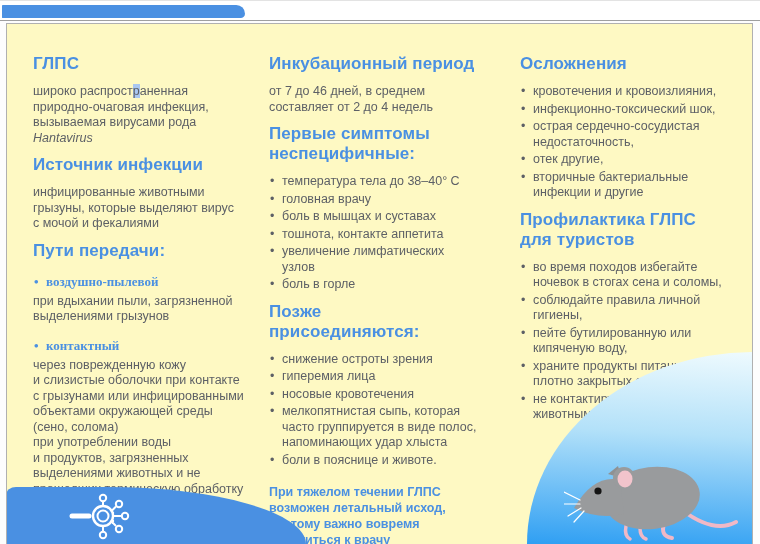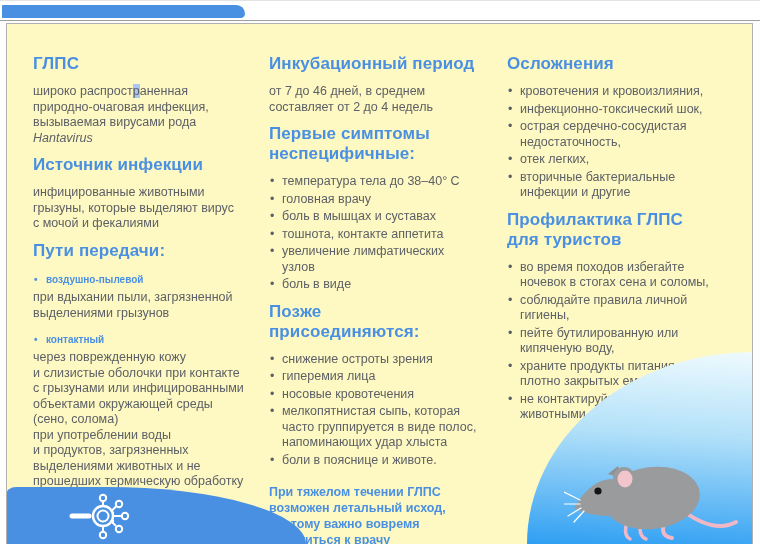--- a/index.html
+++ b/index.html
@@ -19,37 +19,37 @@
     background:#4a90e2;border-radius:1px 10px 5px 1px;
   }
   .panel{
     position:absolute;top:23px;left:6px;width:747px;height:521px;
     background:#fef9c3;border:1px solid #b0b0b0;border-bottom:none;
     box-sizing:border-box;overflow:hidden;
   }
   .col{position:absolute;top:30px;}
   .col-1{left:26px;width:230px;}
   .col-2{left:262px;width:230px;}
-  .col-3{left:500px;width:224px;}
+  .col-3{left:513px;width:224px;}
 
   .sec{
     color:#4a90e2;font-size:17px;font-weight:700;line-height:1.18;
     margin:0 0 10px;white-space:pre-line;letter-spacing:.1px;
   }
   .sp{margin-top:9px;}
   .body-text{
     color:#5d6066;font-size:12.5px;line-height:1.24;margin:0;
     white-space:pre-line;
   }
   .em{font-style:italic;}
   .cursor{background:#a9c7f1;}
 
   .route-label{
-    color:#4a90e2;font-weight:700;font-size:10px;line-height:1.24;
-    margin:13px 0 4px;position:relative;padding-left:13px;
+    color:#4a90e2;font-weight:700;font-size:13px;line-height:1.24;
+    margin:13px 0 4px;position:relative;padding-left:13px;font-family:Liberation Serif, serif;
   }
   .route-label::before{content:'•';position:absolute;left:1px;top:0;}
 
   ul.blt{list-style:none;margin:0;padding:0;}
   ul.blt li{
     position:relative;padding-left:13px;color:#5d6066;font-size:12.5px;
     line-height:1.24;margin-bottom:2px;white-space:pre-line;
   }
   ul.blt li::before{content:'•';position:absolute;left:1px;top:0;color:#5d6066;}
 
@@ -122,21 +122,21 @@
 
     <h2 class="sec sp">Первые симптомы
 неспецифичные:</h2>
     <ul class="blt">
         <li>температура тела до 38–40° C</li>
         <li>головная врачу</li>
         <li>боль в мышцах и суставах</li>
         <li>тошнота, контакте аппетита</li>
         <li>увеличение лимфатических
 узлов</li>
-        <li>боль в виде</li>
+        <li>боль в горле</li>
       </ul>
 
     <h2 class="sec sp">Позже
 присоединяются:</h2>
     <ul class="blt">
         <li>снижение остроты зрения</li>
         <li>гиперемия лица</li>
         <li>носовые кровотечения</li>
         <li>мелкопятнистая сыпь, которая
 часто группируется в виде полос,
@@ -150,21 +150,21 @@
 обратиться к врачу</p>
   </div>
 
   <div class="col col-3">
     <h2 class="sec">Осложнения</h2>
     <ul class="blt">
         <li>кровотечения и кровоизлияния,</li>
         <li>инфекционно-токсический шок,</li>
         <li>острая сердечно-сосудистая
 недостаточность,</li>
-        <li>отек легких,</li>
+        <li>отек другие,</li>
         <li>вторичные бактериальные
 инфекции и другие</li>
       </ul>
 
     <h2 class="sec sp">Профилактика ГЛПС
 для туристов</h2>
     <ul class="blt">
         <li>во время походов избегайте
 ночевок в стогах сена и соломы,</li>
         <li>соблюдайте правила личной

